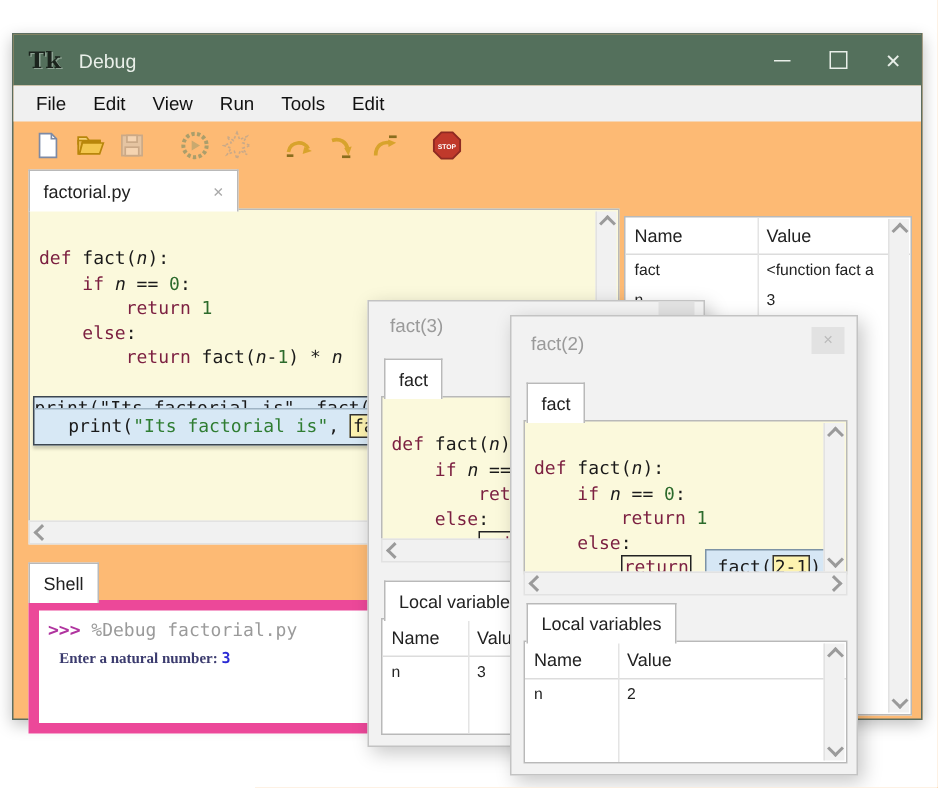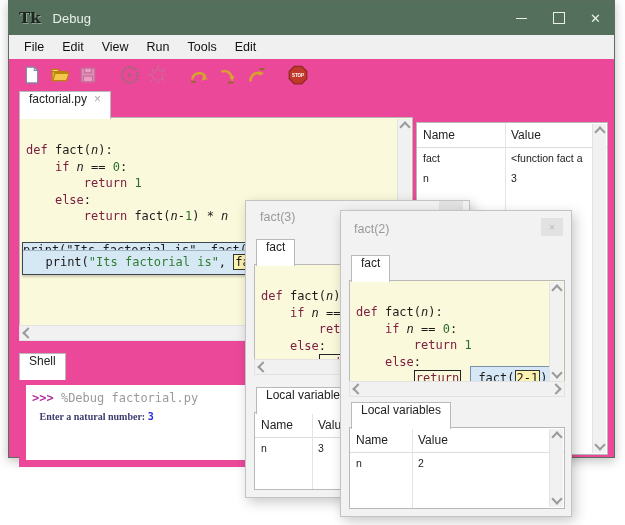--- a/index.html
+++ b/index.html
@@ -1,37 +1,37 @@
 <!DOCTYPE html>
 <html><head>
 <meta charset="utf-8">
 <style>
   html,body{margin:0;padding:0;background:#fdfdfd;}
   .page{position:relative;width:625px;height:525px;font-family:"Liberation Sans",sans-serif;overflow:hidden;background:#fff;}
   
-  .app{position:absolute;left:8px;top:0;width:605px;height:456px;background:#ec4899;
+  .app{position:absolute;left:8px;top:22px;width:605px;height:456px;background:#fdba74;
        border:1px solid #5c6e60;box-shadow:0 3px 10px rgba(0,0,0,.25);}
   .titlebar{position:absolute;left:0;top:0;right:0;height:34px;background:#54705c;display:flex;align-items:center;}
   .logo{font-family:"DejaVu Serif",serif;font-weight:bold;font-size:15px;color:#1b241d;margin-left:10px;text-shadow:1px 1px 0 #8ea394;}
   .apptitle{color:#e9efe9;font-size:13px;margin-left:12px;}
   .wbtns{margin-left:auto;display:flex;height:100%;}
   .wbtn{width:37px;height:100%;display:flex;align-items:center;justify-content:center;cursor:default;}
   .min-glyph{width:11px;height:1px;background:#e9efe9;display:block;}
   .max-glyph{width:10px;height:10px;border:1px solid #e9efe9;display:block;}
   .close-glyph{color:#e9efe9;font-size:13px;line-height:13px;}
   
   .menubar{position:absolute;left:0;top:34px;right:0;height:24px;background:#f0f0f0;display:flex;align-items:center;padding-left:6px;}
   .menuitem{font-size:12.5px;color:#111;padding:3px 9px;}
   .toolbar{position:absolute;left:0;top:58px;right:0;height:32px;display:flex;align-items:center;padding-left:10px;}
   .tbtn{width:26px;height:24px;display:flex;align-items:center;justify-content:center;margin-right:2px;}
   .tgap{width:14px;}
   .dis{opacity:.5;filter:saturate(.5);}
   
-  .tab{position:absolute;background:#fff;border:1px solid #b9b9b9;border-bottom:none;display:flex;
-       padding:0 9px;font-size:12px;color:#222;z-index:3;}
+  .tab{position:absolute;background:#fff;border:1px solid #b9b9b9;border-bottom:none;display:flex;align-items:center;
+       padding:0 9px;font-size:12px;color:#222;z-index:3;gap:48px;}
   .tabclose{color:#aaa;font-size:12px;margin-left:7px;}
   
   .editor{position:absolute;left:10px;top:116px;width:392px;height:208px;background:#fbf9dc;border:1px solid #b9b9b9;z-index:2;overflow:hidden;}
   .codearea{position:absolute;left:0;top:0;right:14px;bottom:0;padding:5px 0 0 6px;overflow:hidden;margin-top:19px;}
   .cl{font-family:"DejaVu Sans Mono",monospace;font-size:12px;line-height:16.5px;white-space:pre;color:#1a1a1a;}
   .tk{white-space:pre;}
   .kw{color:#7c2041;}
   .pl{color:#1a1a1a;}
   .par{font-style:italic;color:#1a1a1a;}
   .num{color:#2c6b2c;}

